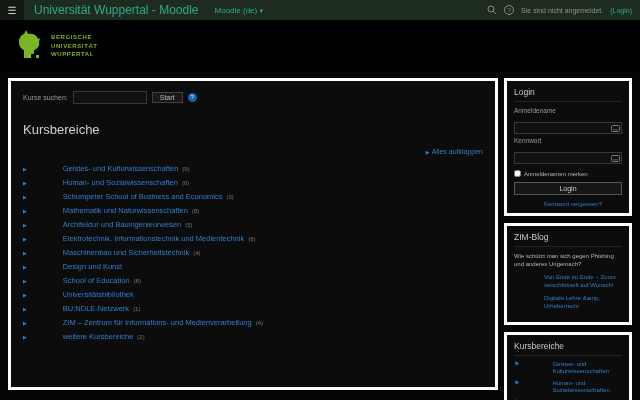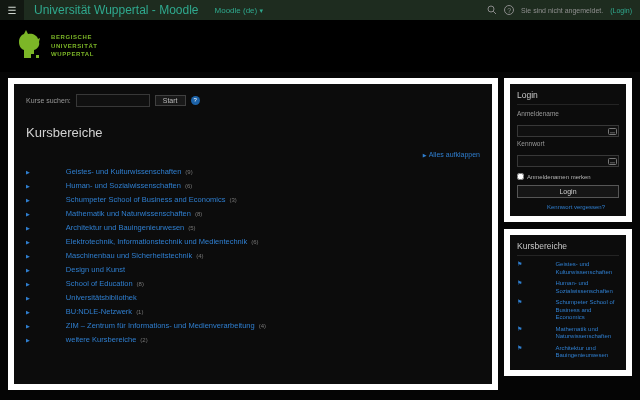--- a/index.html
+++ b/index.html
@@ -22,21 +22,21 @@
   .tb-status { font-size:7px; color:#8f8f8f; }
   .tb-login  { font-size:7px; color:#2fa98e; cursor:pointer; }
 
   
   .logostrip { height:52px; background:#000; display:flex; align-items:center; padding-left:14px; }
   .logotext { margin-left:7px; color:#7cb627; font-size:6px; font-weight:bold;
               letter-spacing:0.6px; line-height:1.45; }
 
   
   .content { display:flex; gap:6px; padding:6px 8px; align-items:flex-start; }
-  .panel { background:#0c0c0c; border:6px solid #ffffff; }
+  .panel { background:#0c0c0c; border:3px solid #ffffff; }
   .main { flex:1; min-height:312px; padding:10px 12px; position:relative; }
 
   
   .searchrow { display:flex; align-items:center; gap:5px; }
   .searchrow label { font-size:7px; color:#999; }
   .search-input { width:74px; height:13px; background:#101010; border:1px solid #383838; color:#ccc; font-size:7px; }
   .start-btn { font-size:7px; color:#bbb; background:#191919; border:1px solid #404040;
                padding:1px 7px; cursor:pointer; }
   .info-circ { width:9px; height:9px; border-radius:50%; background:#1c62a8; color:#fff;
                font-size:6px; line-height:9px; text-align:center; cursor:pointer; }
@@ -225,20 +225,26 @@
         </span>
       </div>
       <label class="chkrow">
         <input type="checkbox" style="">
         <span>Anmeldenamen merken</span>
       </label>
       <button class="login-btn">Login</button>
       <a class="forgot blue">Kennwort vergessen?</a>
     </div>
 
+    <div class="panel block">
+      <h3>ZIM-Blog</h3>
+      <div class="post muted">Wie schützt man sich gegen Phishing und anderes Ungemach?</div>
+      <div class="post blue">Von Ende zu Ende – Zoom verschlüsselt auf Wunsch!</div>
+      <div class="post blue">Digitale Lehre &amp;amp; Urheberrecht</div>
+    </div>
 
     <div class="panel block">
       <h3>Kursbereiche</h3>
       <ul class="sclist">
         <li class="scitem">
             <span class="flag">⚑</span>
             <a class="blue">Geistes- und Kulturwissenschaften</a>
           </li>
         <li class="scitem">
             <span class="flag">⚑</span>

